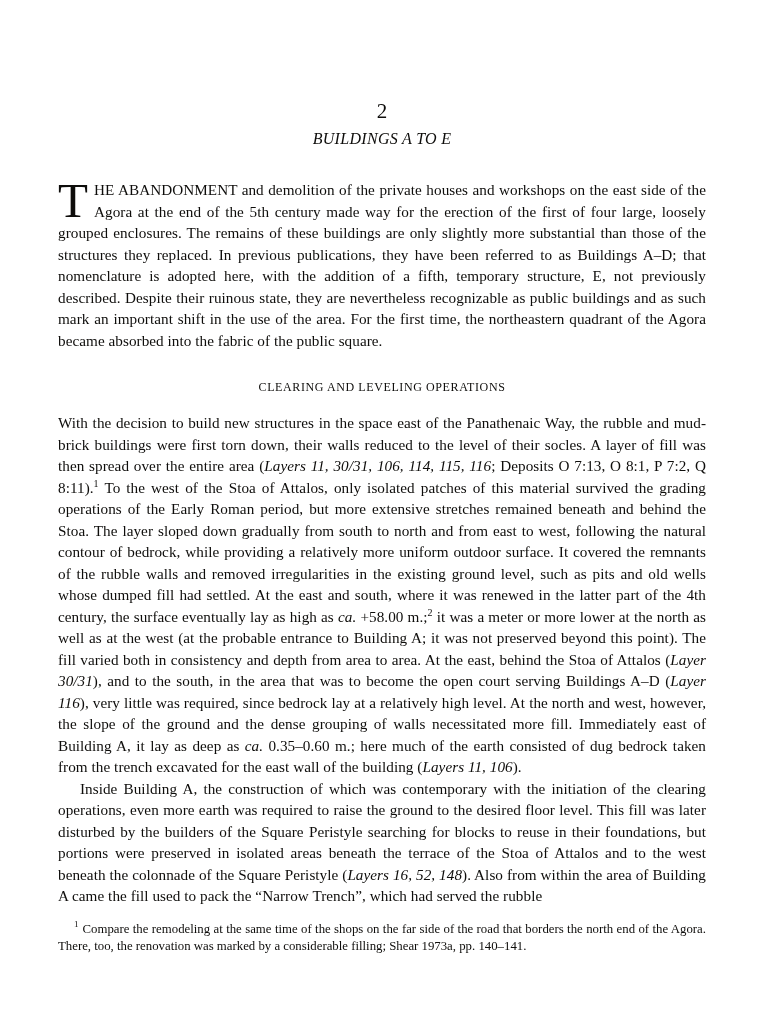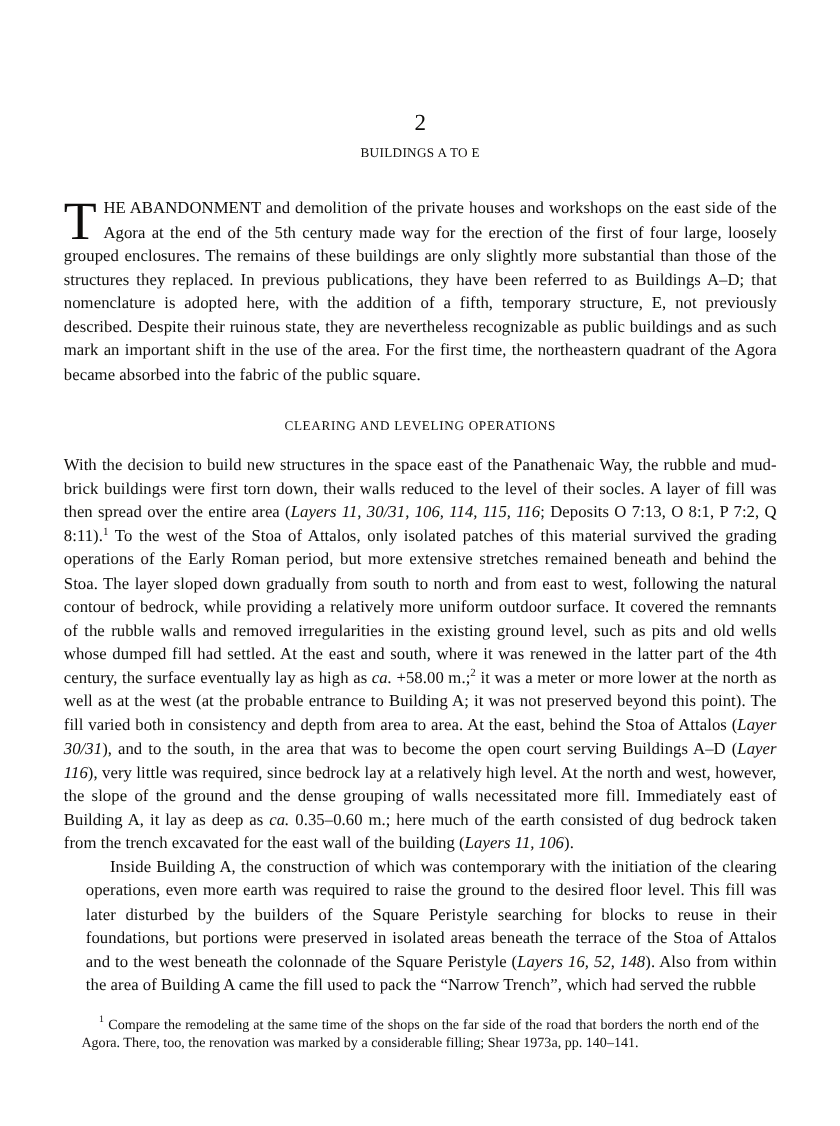--- a/index.html
+++ b/index.html
@@ -27,25 +27,26 @@
   .chapter-title {
     text-align: center;
     font-size: 23px;
     line-height: 28px;
     font-weight: normal;
     letter-spacing: 0.4px;
     margin: 8px 0 0 0;
   }
   .chapter-subtitle {
     text-align: center;
-    font-size: 12px;
+    font-size: 16px;
     line-height: 22px;
     font-weight: normal;
     letter-spacing: 0.3px;
     margin: 6px 0 5px 0;
+    font-style: italic;
   }
   .body-text {
     font-size: 15.2px;
     line-height: 21.5px;
     text-align: justify;
     letter-spacing: 0.05px;
   }
   p.intro-para {
     margin: 29px 0 0 0;
   }
@@ -62,35 +63,34 @@
     line-height: 20px;
     font-weight: normal;
     letter-spacing: 0.6px;
     margin: 26px 0 15px 0;
   }
   p.body-para {
     margin: 0;
   }
   p.body-para.indented {
     text-indent: 22px;
-    margin-left: 20px;
   }
   sup {
     font-size: 10px;
     line-height: 0;
     vertical-align: super;
   }
   .footnotes {
     margin-top: 14px;
     font-size: 12.8px;
     line-height: 17px;
     text-align: justify;
   }
   .footnote {
-    margin: 16px;
+    margin: 0;
     text-indent: 16px;
   }
   .footnote sup {
     font-size: 9px;
     margin-right: 4px;
   }
   em { }
 </style>
 </head>
 <body>

